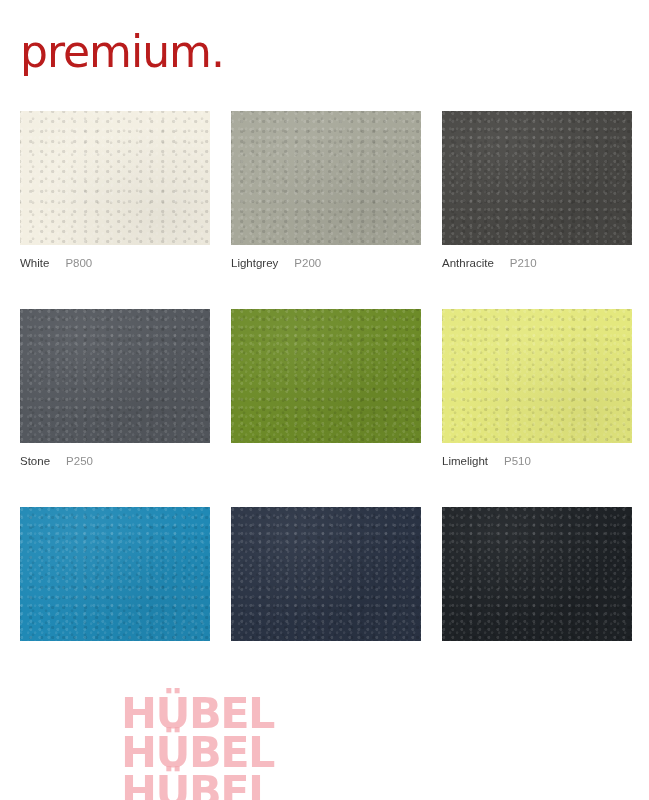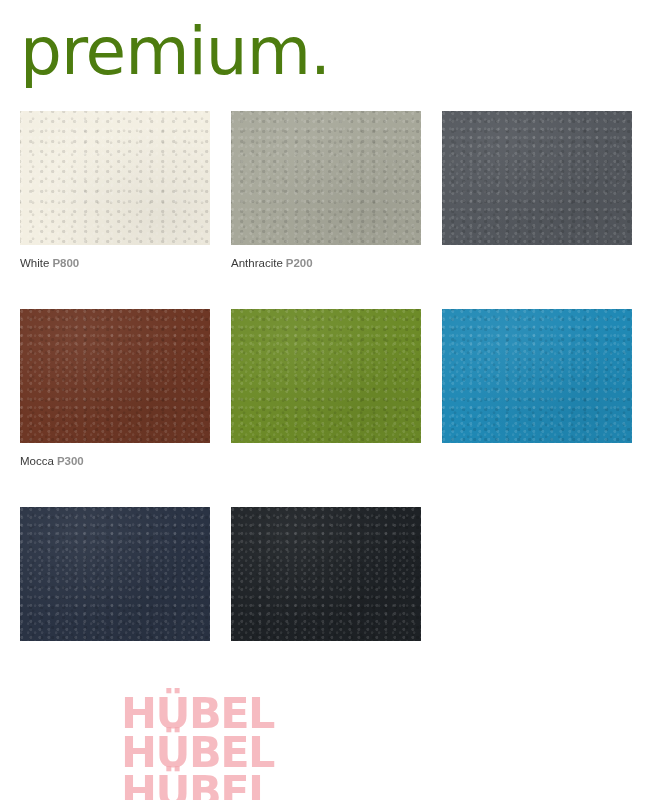--- a/index.html
+++ b/index.html
@@ -21,24 +21,24 @@
     position: absolute;
     left: 20px;
     top: 8px;
     width: 600px;
     height: 88px;
   }
   .page-title {
     margin: 0;
     font-family: "DejaVu Sans", sans-serif;
     font-weight: 400;
-    font-size: 66px;
+    font-size: 44px;
     line-height: 88px;
     letter-spacing: -1px;
-    color: #4d7c0f;
+    color: #b91c1c;
     white-space: nowrap;
   }
 
   
   .swatch-grid {
     position: absolute;
     left: 20px;
     top: 111px;
     width: 613px;
     display: grid;
@@ -87,23 +87,23 @@
     font-size: 11.5px;
     line-height: 14px;
     color: #8a8a8a;
     white-space: nowrap;
   }
   .swatch-name {
     font-weight: 400;
     color: #3b3b3b;
   }
   .swatch-code {
-    font-weight: 700;
+    font-weight: 400;
     color: #8f8f8f;
-    margin-left: 3px;
+    margin-left: 16px;
   }
 
   
   .watermark {
     position: absolute;
     left: 14px;
     top: 694px;
     width: 260px;
     pointer-events: none;
     z-index: 5;
@@ -127,31 +127,36 @@
   <h1 class="page-title">premium.</h1>
 </header>
 
 <main class="swatch-grid">
     <div class="swatch-cell">
       <div class="swatch-chip" style="background-color: rgb(243, 239, 226);"></div>
       <div class="swatch-label"><span class="swatch-name">White</span><span class="swatch-code">P800</span></div>
     </div>
     <div class="swatch-cell">
       <div class="swatch-chip" style="background-color: rgb(167, 168, 154);"></div>
-      <div class="swatch-label"><span class="swatch-name">Anthracite</span><span class="swatch-code">P200</span></div>
+      <div class="swatch-label"><span class="swatch-name">Lightgrey</span><span class="swatch-code">P200</span></div>
+    </div>
+    <div class="swatch-cell">
+      <div class="swatch-chip" style="background-color: rgb(72, 71, 68);"></div>
+      <div class="swatch-label"><span class="swatch-name">Anthracite</span><span class="swatch-code">P210</span></div>
     </div>
     <div class="swatch-cell">
       <div class="swatch-chip" style="background-color: rgb(84, 88, 94);"></div>
-    </div>
-    <div class="swatch-cell">
-      <div class="swatch-chip" style="background-color: rgb(110, 55, 37);"></div>
-      <div class="swatch-label"><span class="swatch-name">Mocca</span><span class="swatch-code">P300</span></div>
+      <div class="swatch-label"><span class="swatch-name">Stone</span><span class="swatch-code">P250</span></div>
     </div>
     <div class="swatch-cell">
       <div class="swatch-chip" style="background-color: rgb(109, 139, 40);"></div>
+    </div>
+    <div class="swatch-cell">
+      <div class="swatch-chip" style="background-color: rgb(228, 232, 126);"></div>
+      <div class="swatch-label"><span class="swatch-name">Limelight</span><span class="swatch-code">P510</span></div>
     </div>
     <div class="swatch-cell">
       <div class="swatch-chip" style="background-color: rgb(32, 137, 181);"></div>
     </div>
     <div class="swatch-cell">
       <div class="swatch-chip" style="background-color: rgb(42, 51, 68);"></div>
     </div>
     <div class="swatch-cell">
       <div class="swatch-chip" style="background-color: rgb(30, 34, 38);"></div>
     </div>

